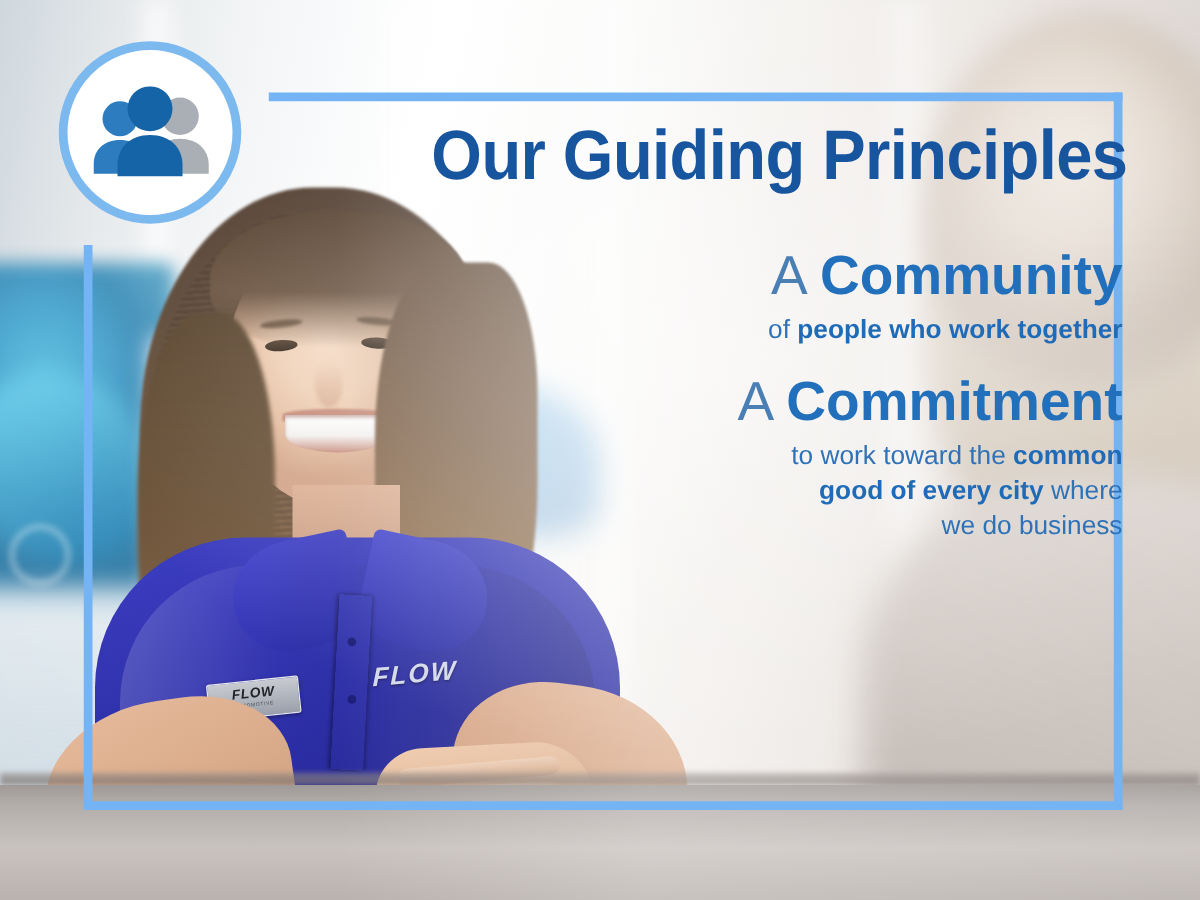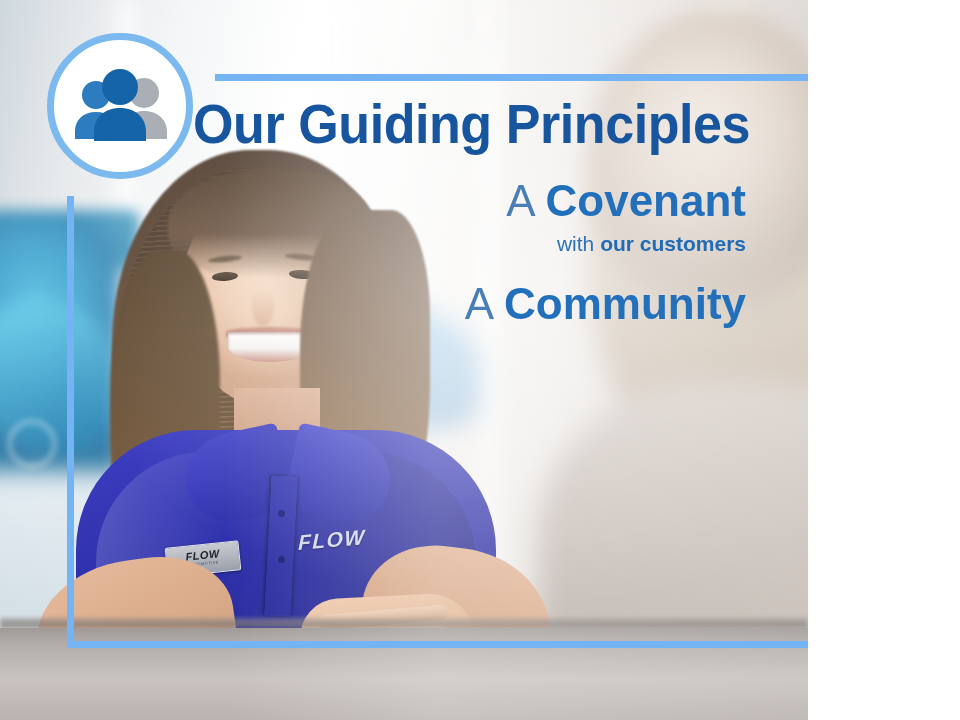--- a/index.html
+++ b/index.html
@@ -6,21 +6,21 @@
     margin: 0;
     padding: 0;
     background: #ffffff;
   }
   body {
     font-family: "Liberation Sans", sans-serif;
   }
 
   #poster {
     position: relative;
-    width: 808px;
+    width: 960px;
     height: 720px;
     overflow: hidden;
     background: #dedad7;
   }
 
   
   .bg-layer { position: absolute; inset: 0; }
 
   
   .bg-room {
@@ -570,33 +570,36 @@
         <circle cx="52" cy="18" r="18" fill="#1664A8"></circle>
         <path d="M52 39c-16 0-26 10-26 24v9h52v-9c0-14-10-24-26-24z" fill="#1664A8"></path>
       </svg>
     </span>
   </div>
 
   <div class="headline">Our Guiding Principles</div>
 
   <div class="principles">
 
-    <div class="principle sp-1">
-      <div class="p-head">
-        <span class="p-art">A </span><span class="p-word">Covenant</span>
-      </div>
-      <div class="p-sub">
-        <span>with <b>our customers</b></span>
-      </div>
-    </div>
 
     <div class="principle sp-2">
       <div class="p-head">
         <span class="p-art">A </span><span class="p-word">Community</span>
       </div>
       <div class="p-sub">
+        <div>of <b>people who work together</b></div>
       </div>
     </div>
 
+    <div class="principle">
+      <div class="p-head">
+        <span class="p-art">A </span><span class="p-word">Commitment</span>
+      </div>
+      <div class="p-sub">
+        <div>to work toward the <b>common</b></div>
+        <div><b>good of every city</b> where</div>
+        <div>we do business</div>
+      </div>
+    </div>
 
   </div>
 
 </div>
 
 </body></html>

